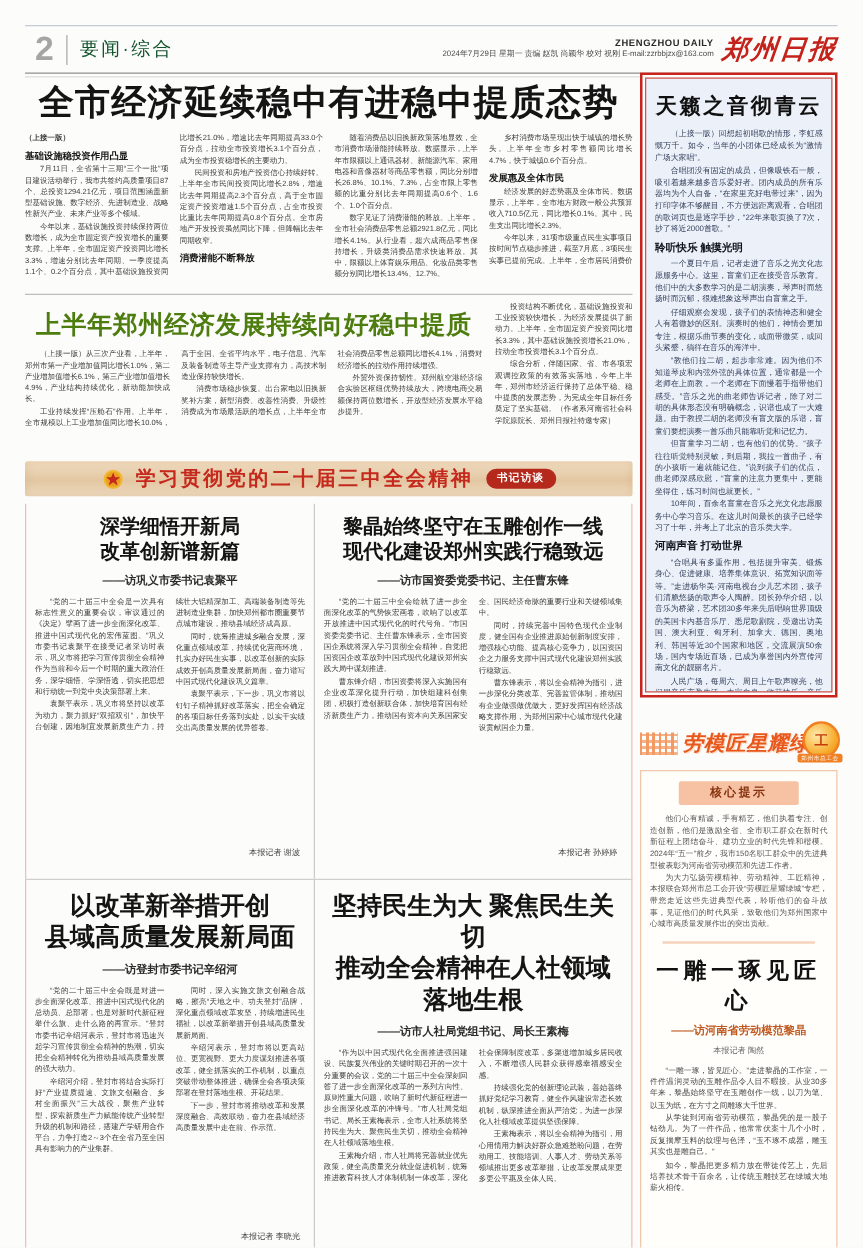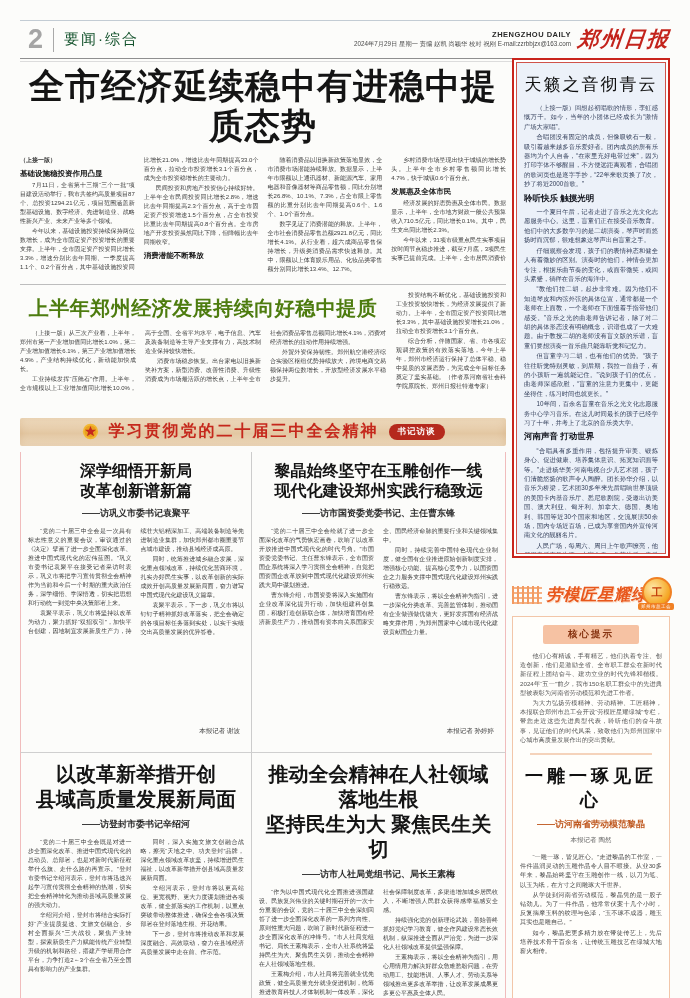--- a/index.html
+++ b/index.html
@@ -14,21 +14,21 @@
   .vline{width:1px;height:24px;background:#a9a9a9;}
   .secname{font-size:15px;font-weight:normal;color:#14532d;letter-spacing:2px;}
   .hdr-right{display:flex;align-items:flex-end;gap:7px;padding-bottom:3px;}
   .meta{text-align:right;line-height:1.35;}
   .daily-en{font-size:7.5px;font-weight:bold;color:#2a2a2a;letter-spacing:.5px;}
   .dateline{font-size:6.3px;color:#4a4a4a;}
   .masthead{font-family:"DejaVu Serif",serif;font-style:italic;font-weight:bold;font-size:21px;color:#c3231b;letter-spacing:2px;line-height:1;transform:skewX(-6deg);}
 
   
   .main{position:absolute;left:20px;top:58px;width:486px;}
-  .h1{font-size:35px;font-weight:bold;color:#141414;text-align:center;letter-spacing:1px;margin:8px 0 9px;line-height:1.15;}
+  .h1{font-size:28px;font-weight:bold;color:#141414;text-align:center;letter-spacing:1px;margin:8px 0 9px;line-height:1.15;}
   .cols4{column-count:4;column-gap:9px;height:122px;overflow:hidden;font-size:6px;line-height:9px;color:#3b3b3b;text-align:justify;}
   .bp{margin:0 0 1px;text-indent:2em;}
   .bp.lead{text-indent:0;font-weight:bold;}
   .bsub{font-size:7.5px;font-weight:bold;color:#161616;text-align:left;margin:4px 0 3px;}
 
   .art2{position:relative;border-top:1px solid #bdbdbd;margin-top:6px;height:128px;}
   .a2left{position:absolute;left:0;top:0;width:366px;}
   .h2{font-size:20px;font-weight:bold;color:#4d7c0f;text-align:center;letter-spacing:.5px;margin:10px 0 7px;}
   .a2body{column-count:3;column-gap:9px;height:80px;overflow:hidden;font-size:6px;line-height:9px;color:#3b3b3b;text-align:justify;}
   .a2right{position:absolute;right:0;top:6px;width:110px;height:118px;overflow:hidden;font-size:6px;line-height:9px;color:#3b3b3b;text-align:justify;}
@@ -52,21 +52,21 @@
   .isub{font-size:9px;font-weight:bold;color:#2c2c2c;text-align:center;margin:6px 0 7px;}
   .ibody{column-count:2;column-gap:9px;overflow:hidden;font-size:6px;line-height:9px;color:#3b3b3b;text-align:justify;}
   .mid .ibody{height:196px;}
   .bot .ibody{height:192px;}
   .byline{font-size:6.5px;color:#444;text-align:right;margin-top:4px;padding-right:4px;}
 
   
   .aside{position:absolute;left:512px;top:58px;width:158px;}
   .redbox{border:2px solid #c9241c;padding:2px;background:#fff;height:500px;box-sizing:border-box;}
   .redinner{border:1px solid #d0524a;background:#ecf1f9;height:100%;box-sizing:border-box;padding:6px 7px;overflow:hidden;}
-  .rb-title{font-size:17px;font-weight:normal;color:#101010;text-align:center;letter-spacing:2px;margin:4px 0 7px;}
+  .rb-title{font-size:17px;font-weight:bold;color:#101010;text-align:center;letter-spacing:2px;margin:4px 0 7px;}
   .rb-body{font-size:6.3px;line-height:9.4px;color:#35415c;text-align:justify;}
   .rb-body .bsub{font-size:8.5px;color:#10131c;margin:5px 0 4px;}
 
   .laomo{margin-top:22px;}
   .lm-hd{position:relative;height:30px;display:flex;align-items:center;}
   .lm-hatch{width:30px;height:18px;margin-right:4px;background:repeating-linear-gradient(90deg,#f0823c 0 2px,transparent 2px 5px),repeating-linear-gradient(0deg,#f5a06a 0 2px,transparent 2px 5px);opacity:.8;}
   .lm-title{font-size:16.5px;font-weight:bold;font-style:italic;color:#e8571c;letter-spacing:.5px;text-shadow:1px 1px 0 #fbd9c2;white-space:nowrap;}
   .lm-badge{position:absolute;right:-2px;top:-3px;width:26px;height:26px;border-radius:50%;background:radial-gradient(circle at 35% 35%,#ffe9a8,#f5a623 70%,#e07b12);border:2px solid #f08024;display:flex;align-items:center;justify-content:center;color:#c33c0a;font-size:11px;font-weight:bold;}
   .lm-ribbon{position:absolute;right:-4px;top:23px;background:#f08024;color:#fff;font-size:4.5px;padding:1px 3px;border-radius:2px;letter-spacing:.5px;}
   .lm-box{border:1px solid #f2c6a9;background:#fffefb;margin-top:6px;box-sizing:border-box;padding:8px 7px 5px;height:483px;overflow:hidden;}
@@ -186,22 +186,22 @@
             <p class="bp">“党的二十届三中全会既是对进一步全面深化改革、推进中国式现代化的总动员、总部署，也是对新时代新征程举什么旗、走什么路的再宣示。”登封市委书记辛绍河表示，登封市将迅速兴起学习宣传贯彻全会精神的热潮，切实把全会精神转化为推动县域高质量发展的强大动力。</p>
             <p class="bp">辛绍河介绍，登封市将结合实际打好“产业提质提速、文旅文创融合、乡村全面振兴”三大战役，聚焦产业转型，探索新质生产力赋能传统产业转型升级的机制和路径，搭建产学研用合作平台，力争打造2～3个在全省乃至全国具有影响力的产业集群。</p>
             <p class="bp">同时，深入实施文旅文创融合战略，擦亮“天地之中、功夫登封”品牌，深化重点领域改革攻坚，持续增进民生福祉，以改革新举措开创县域高质量发展新局面。</p>
             <p class="bp">辛绍河表示，登封市将以更高站位、更宽视野、更大力度谋划推进各项改革，健全抓落实的工作机制，以重点突破带动整体推进，确保全会各项决策部署在登封落地生根、开花结果。</p>
             <p class="bp">下一步，登封市将推动改革和发展深度融合、高效联动，奋力在县域经济高质量发展中走在前、作示范。</p>
           </div>
         <div class="byline">本报记者 李晓光</div>
       </article>
       <article class="iart r">
         <h3 class="h3">
-          <div>推动全会精神在人社领域落地生根</div>
-            <div>坚持民生为大 聚焦民生关切</div>
+          <div>坚持民生为大 聚焦民生关切</div>
+            <div>推动全会精神在人社领域落地生根</div>
         </h3>
         <div class="isub">——访市人社局党组书记、局长王素梅</div>
         <div class="ibody">
             <p class="bp">“作为以中国式现代化全面推进强国建设、民族复兴伟业的关键时期召开的一次十分重要的会议，党的二十届三中全会深刻回答了进一步全面深化改革的一系列方向性、原则性重大问题，吹响了新时代新征程进一步全面深化改革的冲锋号。”市人社局党组书记、局长王素梅表示，全市人社系统将坚持民生为大、聚焦民生关切，推动全会精神在人社领域落地生根。</p>
             <p class="bp">王素梅介绍，市人社局将完善就业优先政策，健全高质量充分就业促进机制，统筹推进教育科技人才体制机制一体改革，深化社会保障制度改革，多渠道增加城乡居民收入，不断增强人民群众获得感幸福感安全感。</p>
             <p class="bp">持续强化党的创新理论武装，善始善终抓好党纪学习教育，健全作风建设常态长效机制，纵深推进全面从严治党，为进一步深化人社领域改革提供坚强保障。</p>
             <p class="bp">王素梅表示，将以全会精神为指引，用心用情用力解决好群众急难愁盼问题，在劳动用工、技能培训、人事人才、劳动关系等领域推出更多改革举措，让改革发展成果更多更公平惠及全体人民。</p>
           </div>
         <div class="byline">本报记者 李娜</div>
       </article>

